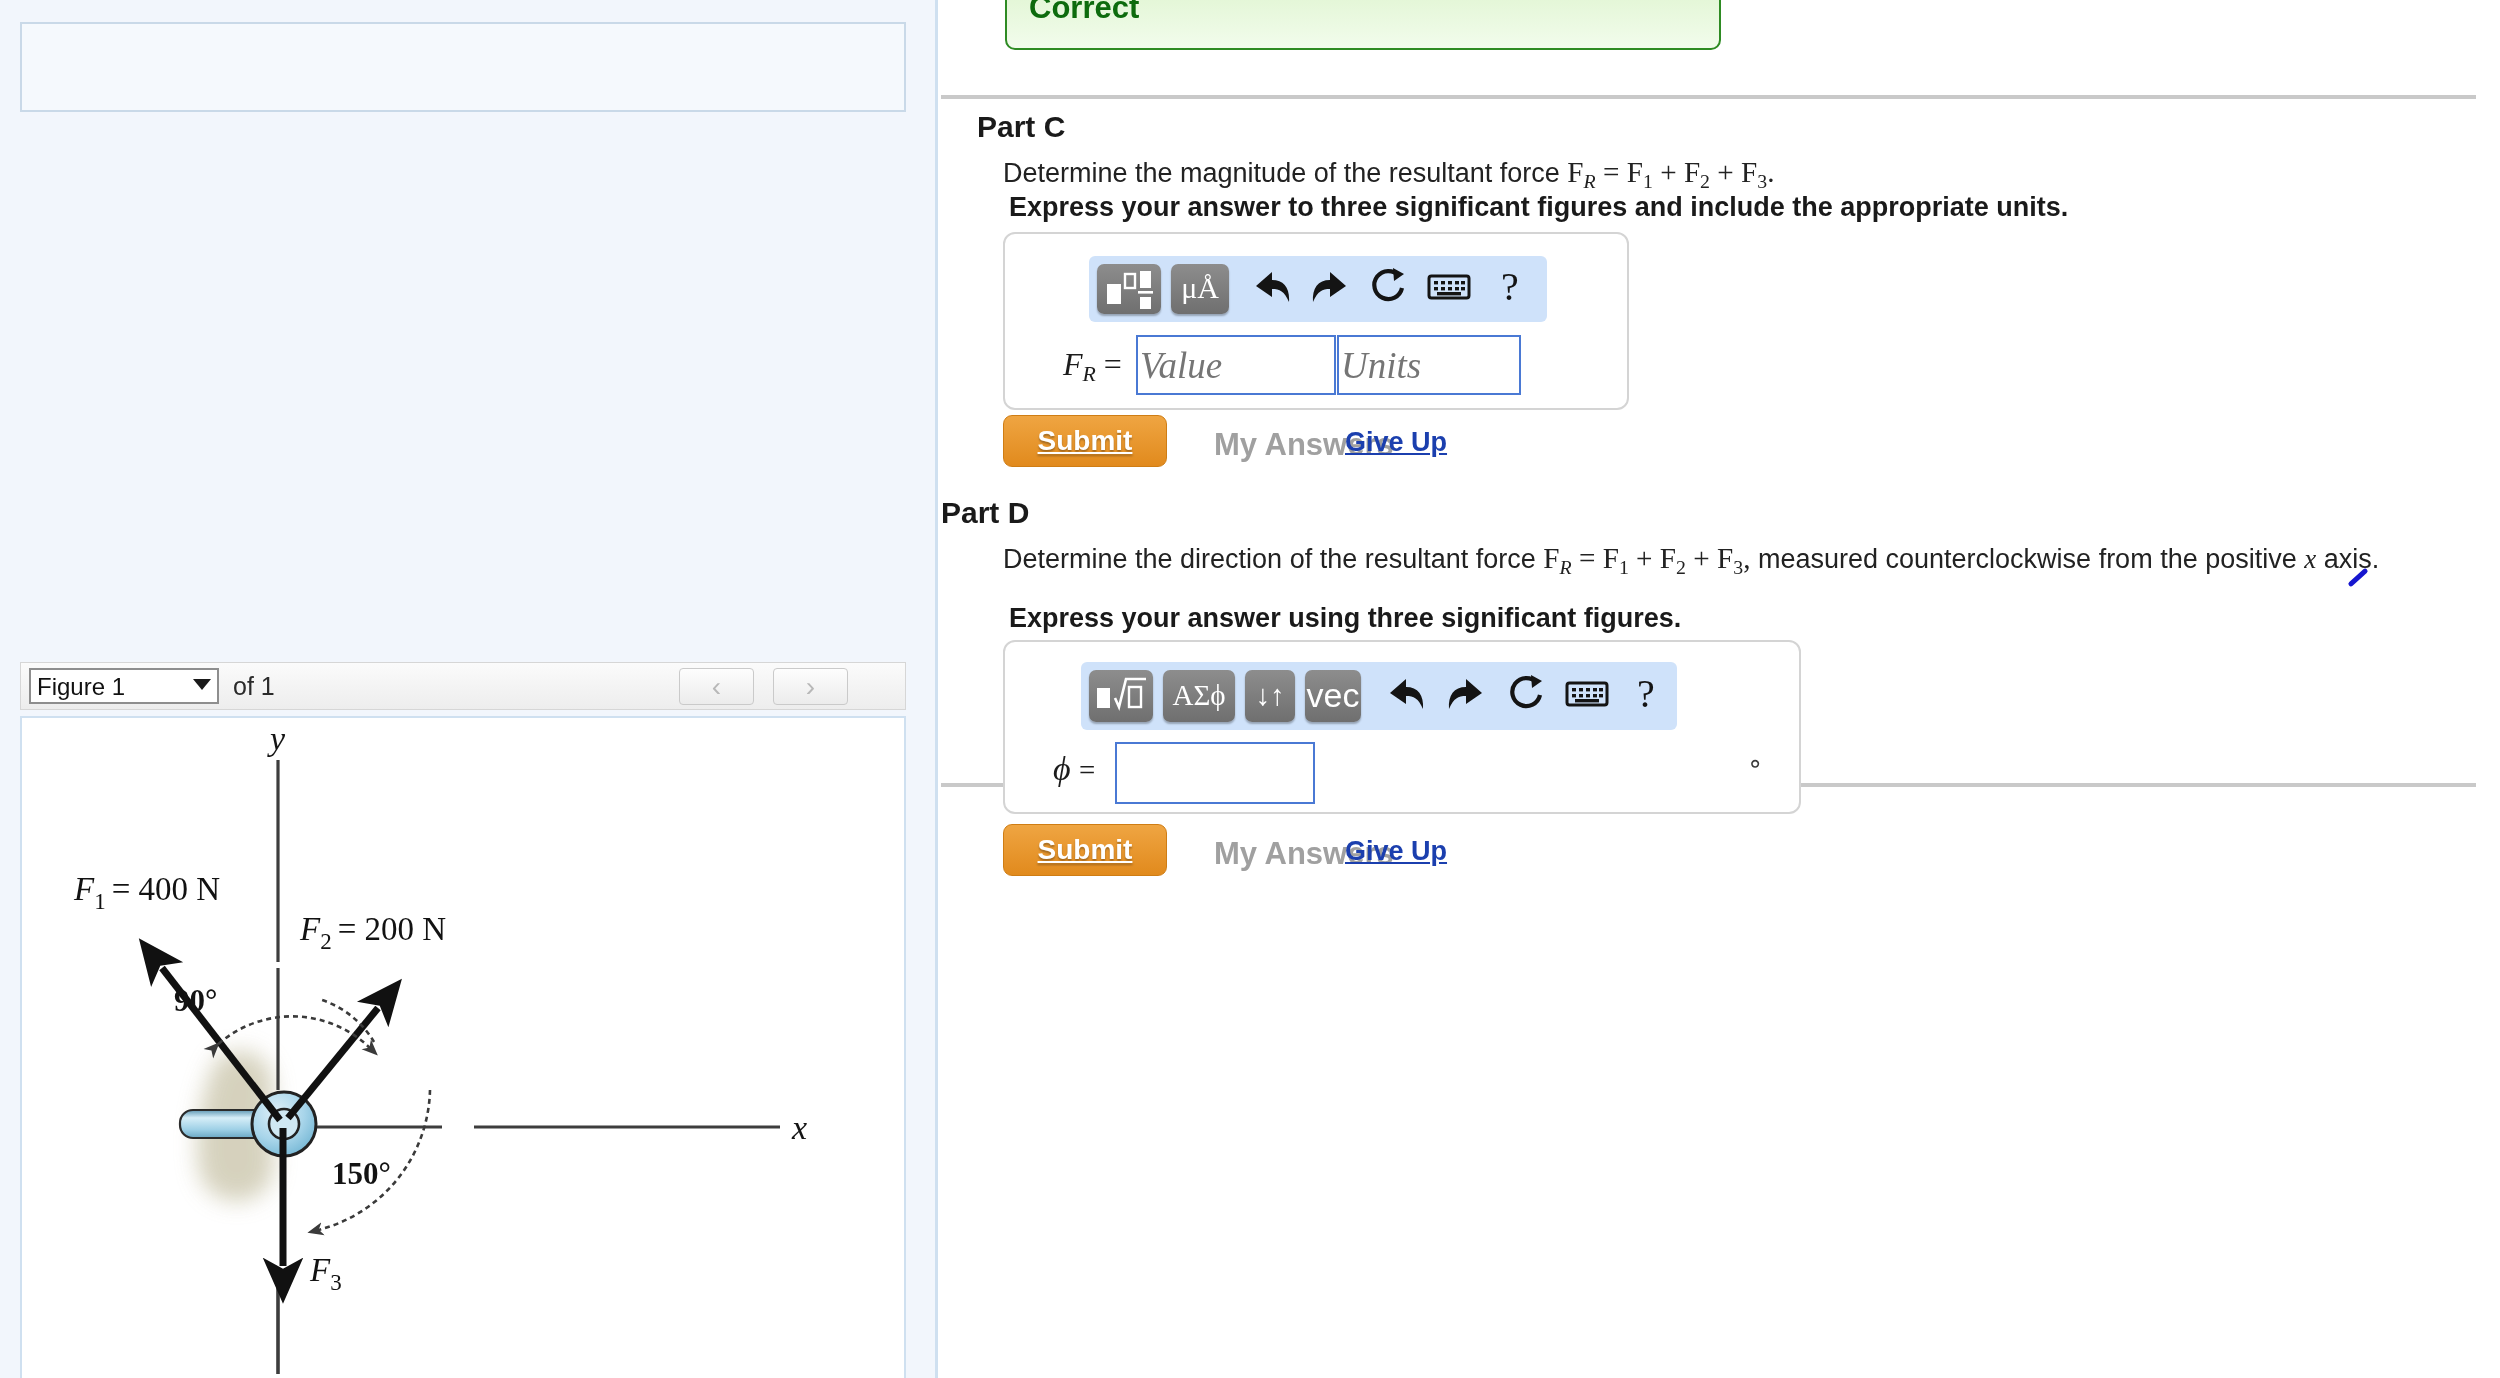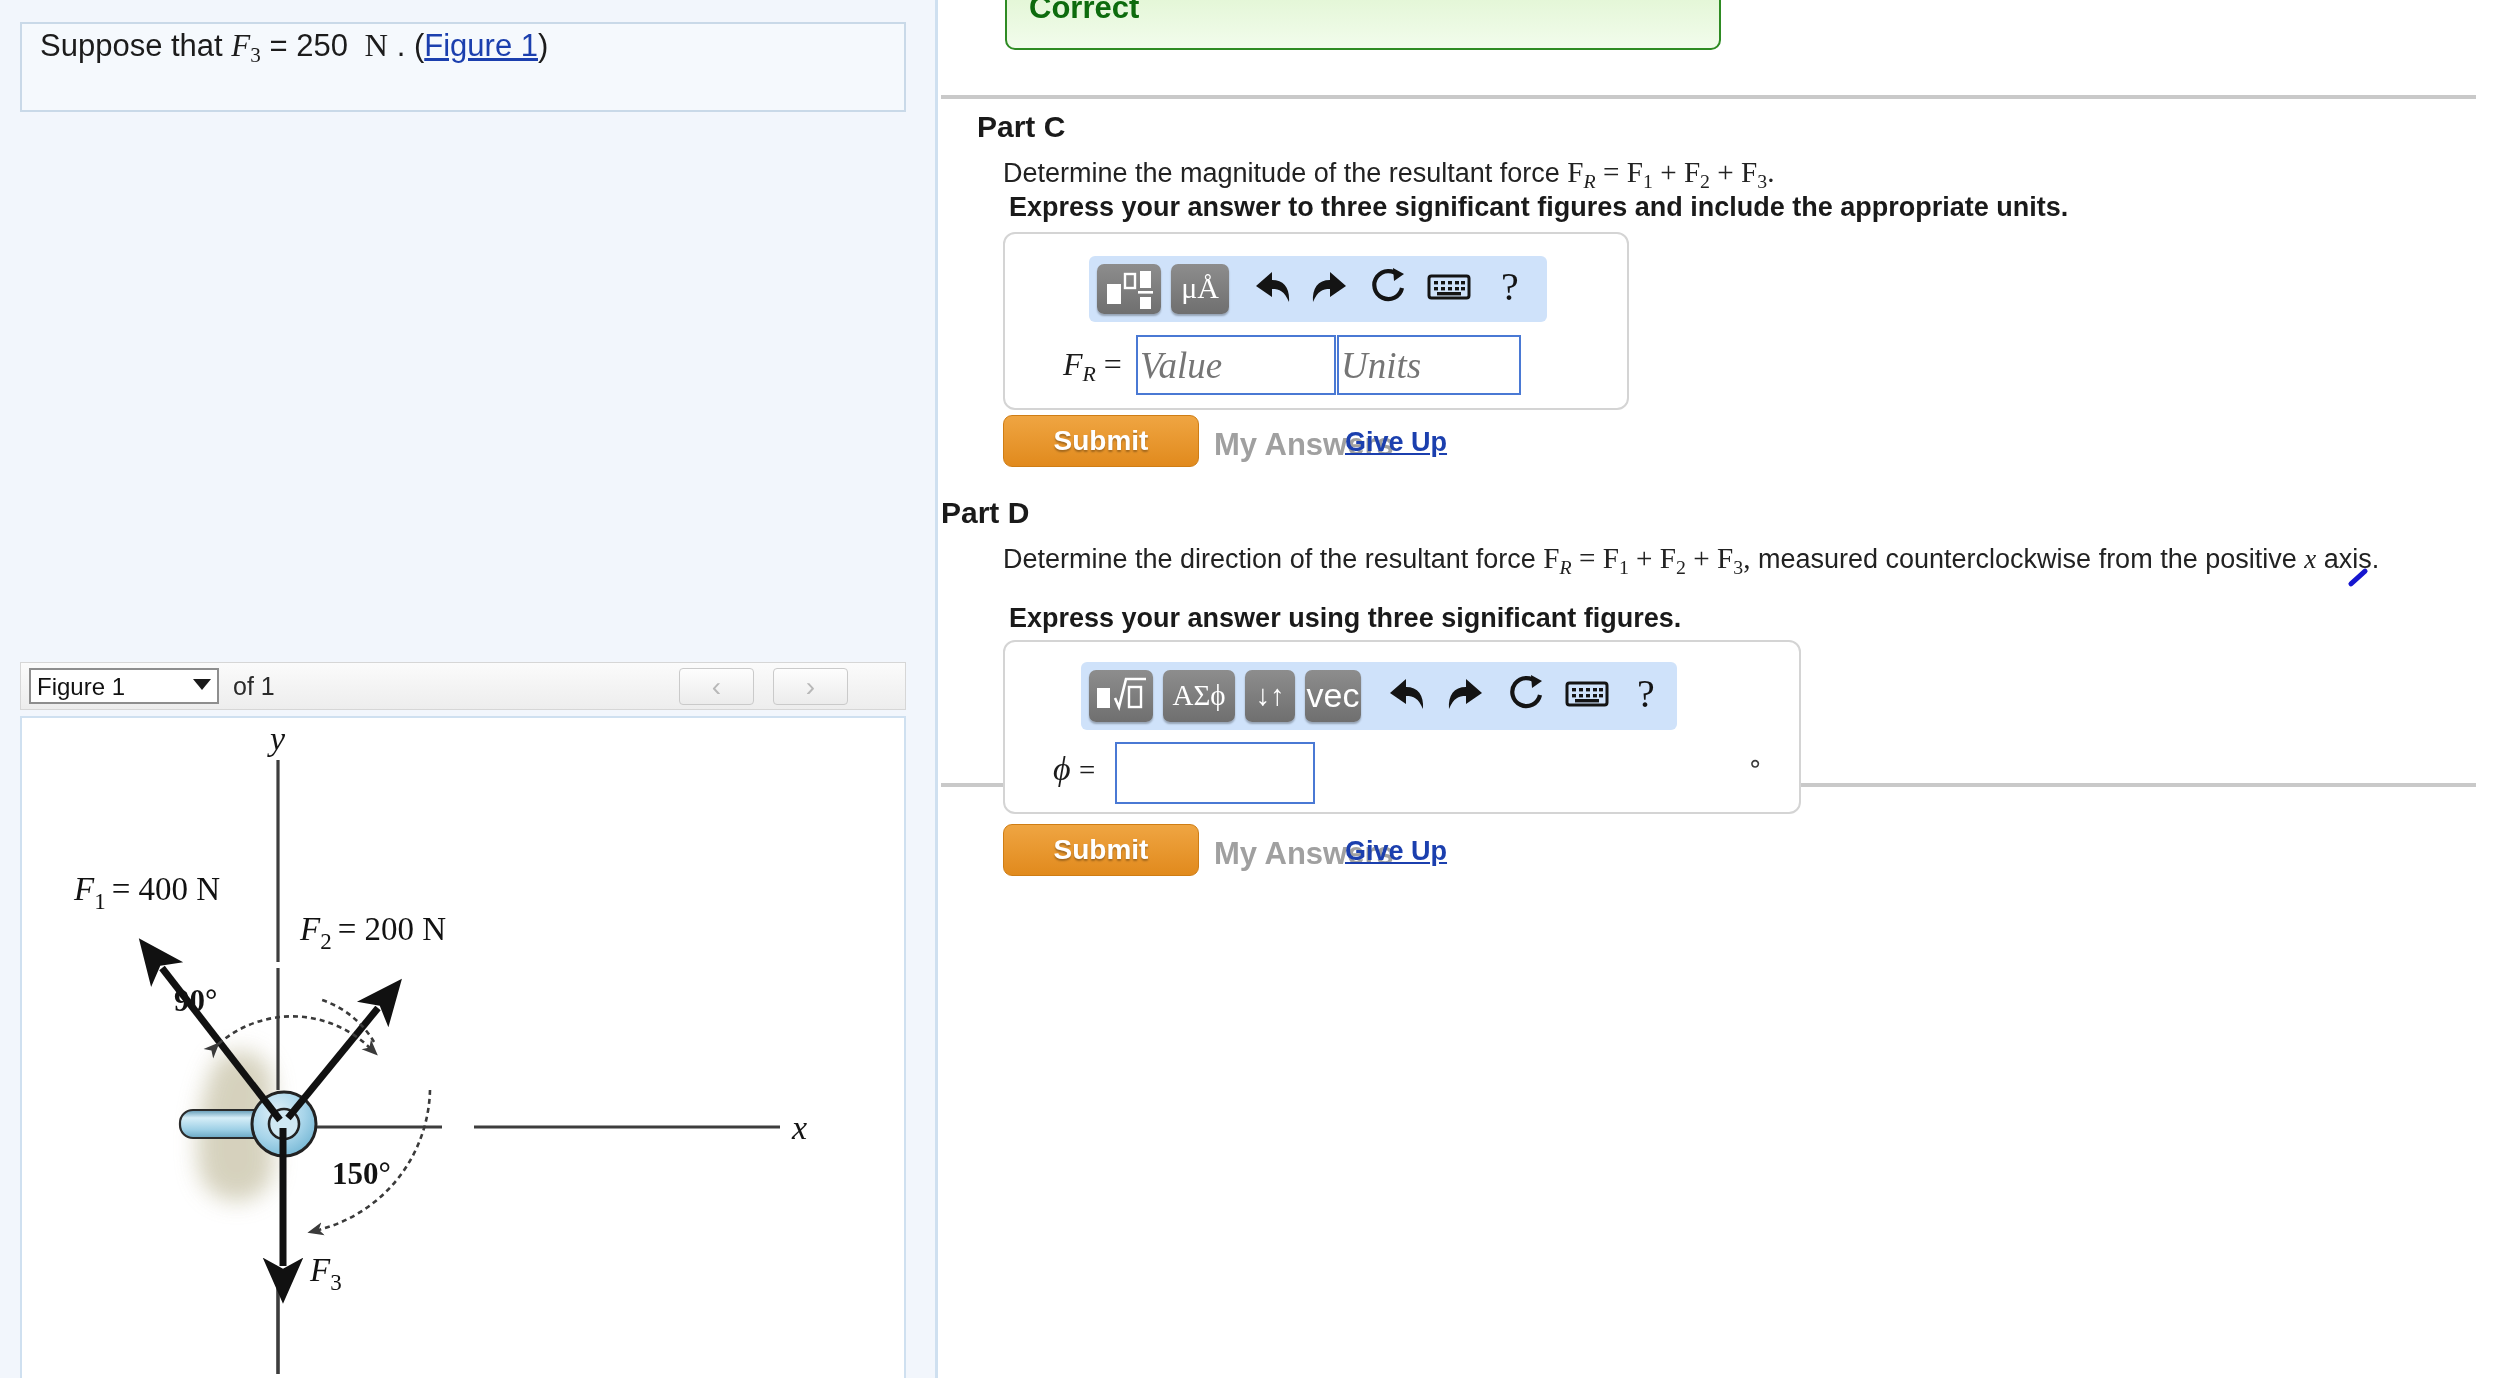--- a/index.html
+++ b/index.html
@@ -173,27 +173,28 @@
   #part-c-units-input { left: 332px; top: 101px; width: 184px; height: 60px; }
   #part-d-phi-input   { left: 110px; top: 100px; width: 200px; height: 62px; color:#111; }
   #part-c-fr-label { left: 58px; top: 112px; }
   #part-d-phi-label { left: 48px; top: 108px; font-size: 34px; }
   #part-d-degree-unit {
     position: absolute; left: 742px; top: 106px;
     font-family: "Liberation Serif", serif; font-size: 26px; color: #3b3b3b;
   }
 
   .submit-button {
-    position: absolute; width: 196px; height: 52px;
+    position: absolute; width: 164px; height: 52px;
     background: linear-gradient(#efa542, #e18a1d);
     border: 1px solid #cf7d14; border-radius: 9px;
     color: #ffffff; font-size: 28px; font-weight: bold;
     text-align: center; line-height: 50px; cursor: pointer;
     text-shadow: 0 2px 2px rgba(0,0,0,0.30);
     box-sizing: border-box;
+    text-decoration: underline;
   }
   #part-c-submit-button { left: 62px; top: 415px; }
   #part-d-submit-button { left: 62px; top: 824px; }
   .my-answers-label {
     position: absolute; font-size: 31px; font-weight: bold; color: #a0a0a0;
   }
   #part-c-my-answers { left: 273px; top: 427px; }
   #part-d-my-answers { left: 273px; top: 836px; }
   .give-up-link {
     position: absolute; font-size: 27px; font-weight: bold;
@@ -209,29 +210,20 @@
   }
 </style>
 </head>
 <body>
 
 <div id="page">
 
   <div id="left-panel">
 
     <div id="problem-statement-box"></div>
-    <div id="problem-statement-text">
-      <span>Suppose that</span>
-      <span class="mi"><span>F</span><span class="subup">3</span></span>
-      <span>=</span>
-      <span>250</span>
-      <span class="mup" style="font-size:1.05em;padding-left:8px">N</span>
-      <span>.</span>
-      <span>(</span><a class="link">Figure 1</a><span>)</span>
-    </div>
 
     <div id="figure-nav-bar">
       <select id="figure-select">
         <option>Figure 1</option>
       </select>
       <div id="figure-select-arrow"></div>
       <div id="figure-count">of 1</div>
       <div class="nav-arrow-btn" id="figure-prev-button">
         <span>‹</span>
       </div>

